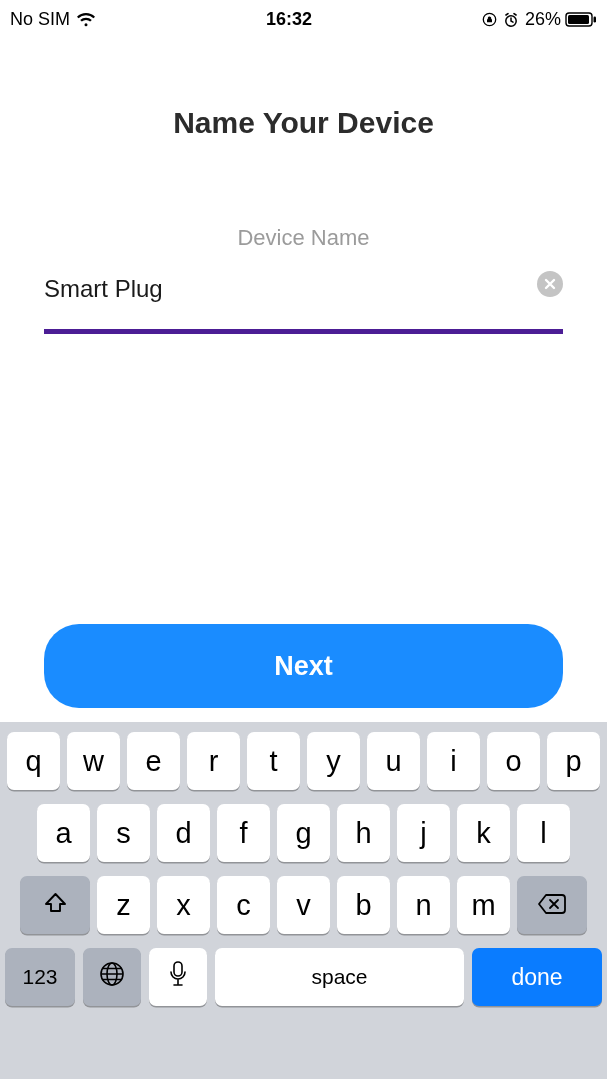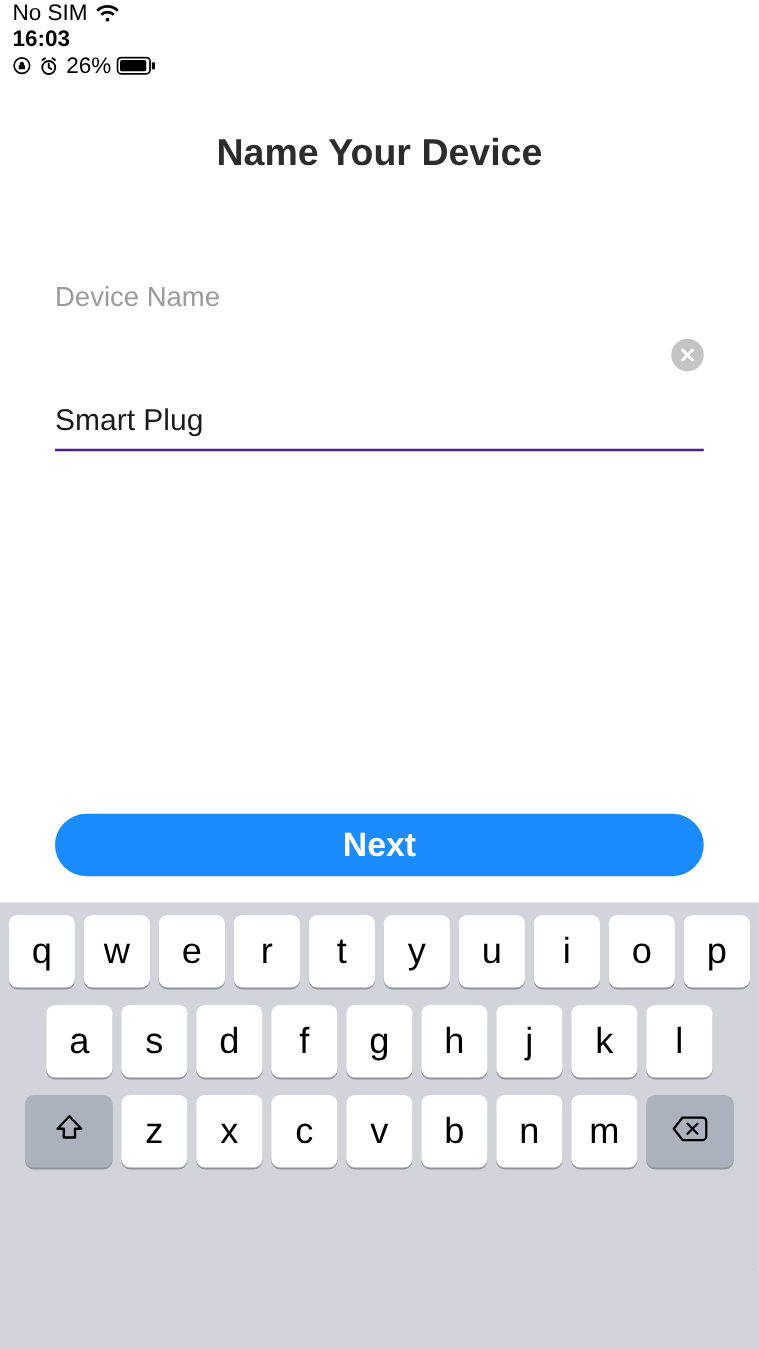--- a/index.html
+++ b/index.html
@@ -1,39 +1,39 @@
 <!DOCTYPE html>
 <html><head>
 <meta charset="utf-8">
 <style>
   * { box-sizing: border-box; margin: 0; padding: 0; }
   html, body { width: 607px; height: 1079px; font-family: -apple-system, "Helvetica Neue", Arial, sans-serif; background: #fff; overflow: hidden; }
   
-  .status-bar { display: flex; align-items: flex-start; justify-content: space-between; height: 30px; padding: 0 10px; font-size: 18px; color: #000; flex-direction: column; }
+  .status-bar { display: flex; align-items: flex-end; justify-content: space-between; height: 30px; padding: 0 10px; font-size: 18px; color: #000; }
   .status-left, .status-right { display: flex; align-items: center; gap: 6px; }
   .status-center { font-weight: 600; }
   .wifi-icon svg, .lock-icon svg, .alarm-icon svg, .battery-icon svg { display: block; }
   .battery { display: flex; align-items: center; gap: 4px; }
   .battery-pct { font-size: 18px; }
   
   .content { padding: 0 44px; }
   .page-title { text-align: center; font-weight: 700; font-size: 30px; color: #2c2c2c; margin-top: 76px; }
-  .field-label { color: #9b9b9b; font-size: 22px; margin-top: 85px; }
+  .field-label { color: #9b9b9b; font-size: 22px; margin-top: 85px; text-align: center; }
   .input-wrap { position: relative; margin-top: 18px; }
   .device-input {
-    width: 100%; border: none; border-bottom: 2px solid #4c1d95; background: transparent;
-    font-size: 24px; padding: 6px 40px 8px 0; outline: none; color: #1a1a1a; margin-top: 48px;
+    width: 100%; border: none; border-bottom: 5px solid #4c1d95; background: transparent;
+    font-size: 24px; padding: 6px 40px 26px 0; outline: none; color: #1a1a1a;
   }
   .clear-btn {
     position: absolute; right: 0; top: 2px; width: 26px; height: 26px; border-radius: 50%;
     background: #c4c4c4; display: flex; align-items: center; justify-content: center; cursor: pointer;
   }
   .clear-btn svg { display: block; }
   .next-btn {
-    display: block; width: 100%; margin-top: 290px; height: 50px; border-radius: 35px;
+    display: block; width: 100%; margin-top: 290px; height: 84px; border-radius: 35px;
     background: #1a8cff; color: #fff; font-size: 27px; font-weight: 600; border: none; cursor: pointer;
   }
   
   .keyboard { position: absolute; bottom: 0; left: 0; width: 607px; height: 357px; background: #d1d4da; padding: 10px 5px 5px 5px; }
   .kb-row { display: flex; gap: 7px; margin-bottom: 14px; justify-content: center; }
   .key {
     background: #fff; border-radius: 7px; box-shadow: 0 1.5px 0 rgba(0,0,0,0.3);
     font-size: 29px; color: #000; display: flex; align-items: center; justify-content: center;
     height: 58px; cursor: pointer; user-select: none;
   }
@@ -57,21 +57,21 @@
 
 <div class="status-bar">
   <div class="status-left">
     <span>No SIM</span>
     <span class="wifi-icon">
       <svg width="20" height="14" viewBox="0 0 20 14">
           <path d="M10 13.2a1.5 1.5 0 1 0 0-3 1.5 1.5 0 0 0 0 3zm-4.2-4.6a6 6 0 0 1 8.4 0l1.6-1.6a8.3 8.3 0 0 0-11.6 0l1.6 1.6zm-3.3-3.3a10.7 10.7 0 0 1 15 0L19 3.7a13 13 0 0 0-18 0l1.5 1.6z" fill="#000"></path>
         </svg>
     </span>
   </div>
-  <div class="status-center">16:03</div>
+  <div class="status-center">16:32</div>
   <div class="status-right">
     <span class="lock-icon">
       <svg width="15" height="15" viewBox="0 0 15 15">
           <circle cx="7.5" cy="7.5" r="6.2" fill="none" stroke="#000" stroke-width="1.3"></circle>
           <path d="M5.8 7.2V6.1c0-1 .8-1.7 1.7-1.7s1.7.8 1.7 1.7v1.1H10v3.1H5V7.2h.8z" fill="#000"></path>
         </svg>
     </span>
     <span class="alarm-icon">
       <svg width="16" height="16" viewBox="0 0 16 16">
           <circle cx="8" cy="9" r="5.2" fill="none" stroke="#000" stroke-width="1.5"></circle>
@@ -153,13 +153,35 @@
       </div>
     <div class="key key-special key-bksp">
       <span>
         <svg width="30" height="22" viewBox="0 0 30 22">
             <path d="M9 2h16a3 3 0 0 1 3 3v12a3 3 0 0 1-3 3H9L2 11 9 2z" fill="none" stroke="#000" stroke-width="1.8" stroke-linejoin="round"></path>
             <path d="M13 7l8 8M21 7l-8 8" stroke="#000" stroke-width="1.8" stroke-linecap="round"></path>
           </svg>
       </span>
     </div>
   </div>
+  <div class="kb-row row4">
+    <div class="key key-123">123</div>
+    <div class="key key-globe">
+      <span>
+        <svg width="28" height="28" viewBox="0 0 28 28">
+            <circle cx="14" cy="14" r="11" fill="none" stroke="#000" stroke-width="1.6"></circle>
+            <ellipse cx="14" cy="14" rx="5" ry="11" fill="none" stroke="#000" stroke-width="1.6"></ellipse>
+            <path d="M3 14h22M4.5 8.5h19M4.5 19.5h19" stroke="#000" stroke-width="1.6"></path>
+          </svg>
+      </span>
+    </div>
+    <div class="key key-mic">
+      <span>
+        <svg width="18" height="28" viewBox="0 0 18 28">
+            <rect x="5" y="2" width="8" height="14" rx="4" fill="none" stroke="#000" stroke-width="1.6"></rect>
+            <path d="M2 12a7 7 0 0 0 14 0M9 19v5M5 25h8" stroke="#000" stroke-width="1.6" fill="none" stroke-linecap="round"></path>
+          </svg>
+      </span>
+    </div>
+    <div class="key key-space">space</div>
+    <div class="key key-done">done</div>
+  </div>
 </div>
 
 </body></html>

